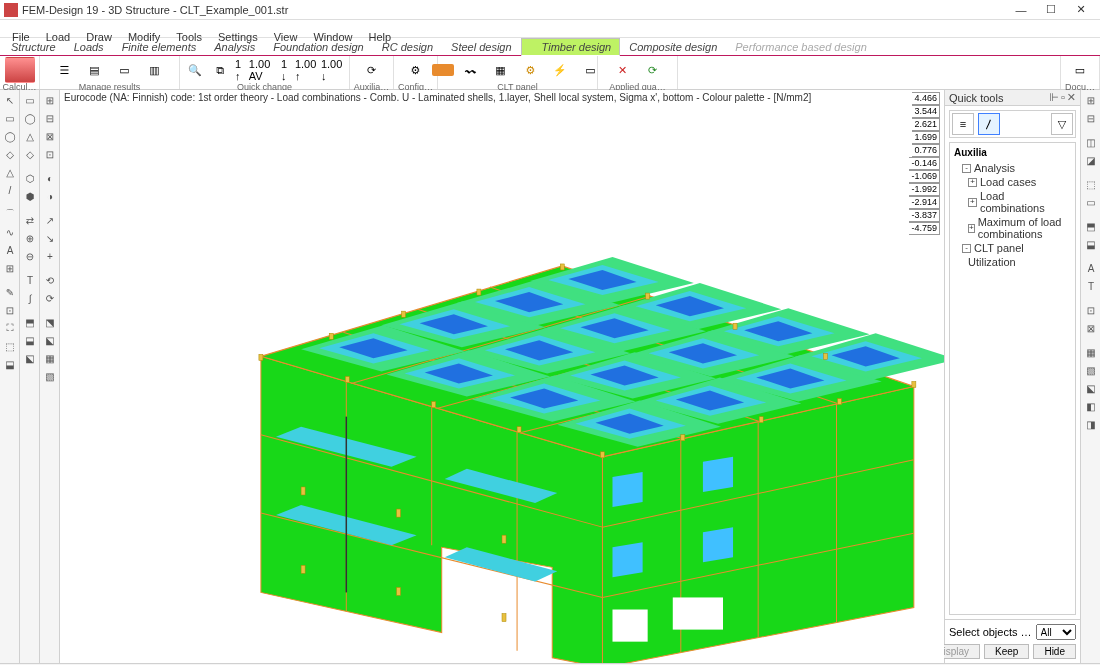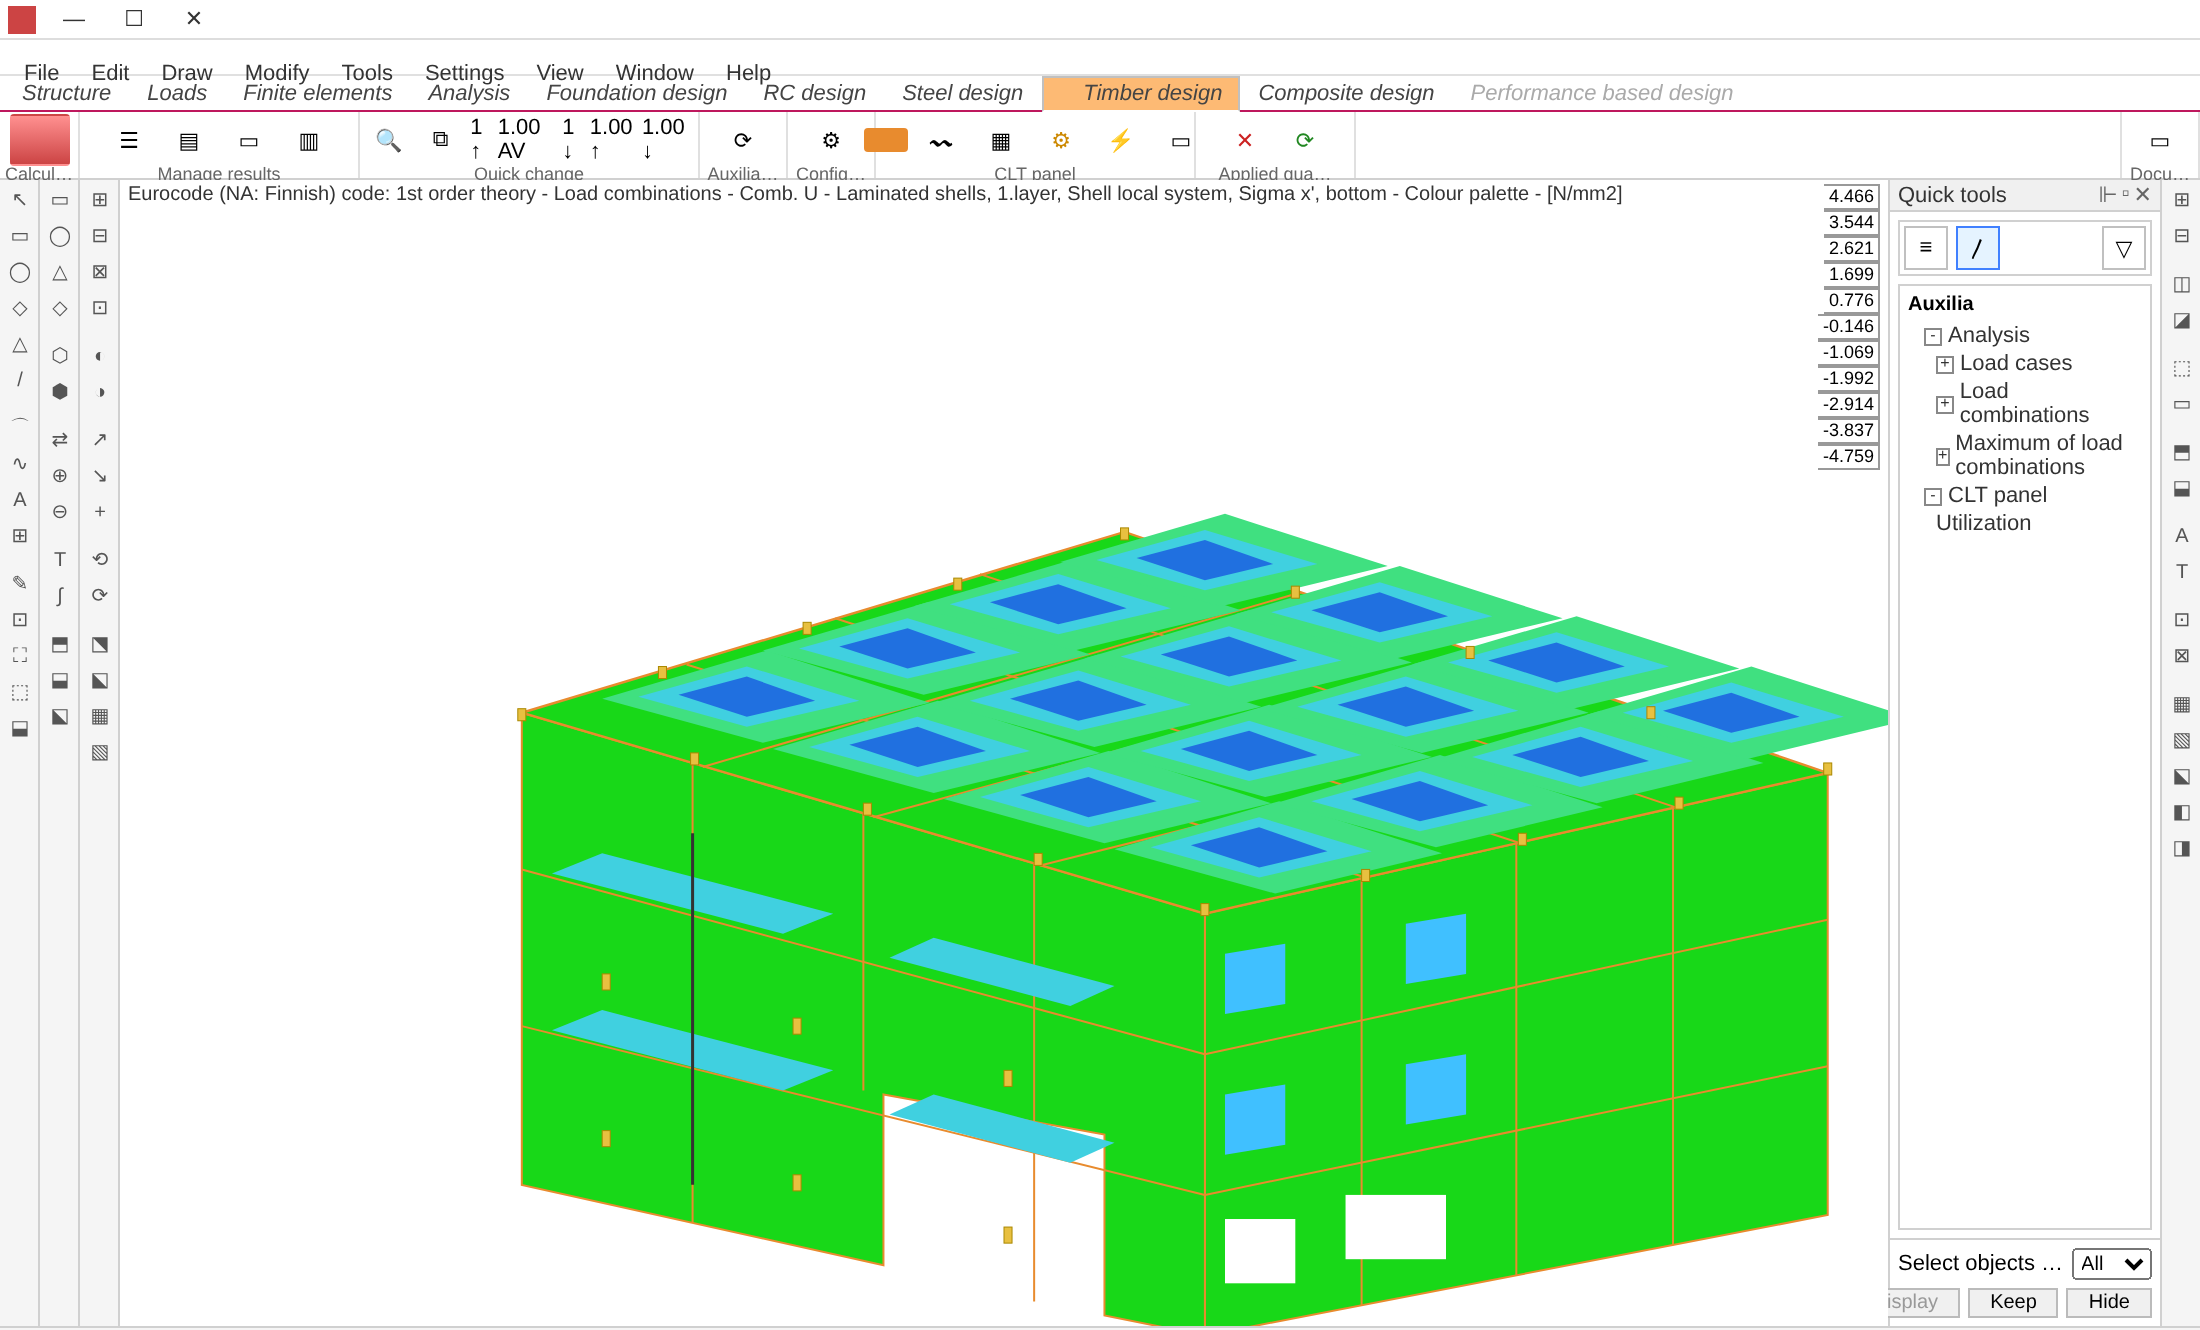--- a/index.html
+++ b/index.html
@@ -12,21 +12,21 @@
   .win-controls { display:flex; gap:0; }
   .win-btn { width:30px; height:18px; display:flex; align-items:center; justify-content:center; font-size:11px; color:#333; }
   
   
   .menubar { height:18px; background:#fff; display:flex; align-items:center; padding:0 4px; gap:0; border-bottom:1px solid #e0e0e0; }
   .menu-item { padding:2px 8px; font-size:11px; color:#333;margin-top:16px; }
   
   
   .ribbon-tabs { height:18px; background:#fff; display:flex; align-items:center; padding:0 2px; border-bottom:1px solid #be185d;font-style:italic; }
   .ribbon-tab { padding:2px 8px; font-size:11px; color:#444; border:1px solid transparent; border-bottom:none; }
-  .ribbon-tab.active { background:#fdba74; border-color:#c0c0c0; border-bottom:1px solid #fff; margin-bottom:-1px;padding-left:20px; }
+  .ribbon-tab.active { background:#bef264; border-color:#c0c0c0; border-bottom:1px solid #fff; margin-bottom:-1px;padding-left:20px; }
   .ribbon-tab.disabled { color:#aaa; }
   
   
   .ribbon { height:34px; background:#fff; display:flex; align-items:stretch; border-bottom:1px solid #d0d0d0; }
   .ribbon-group { display:flex; flex-direction:column; align-items:center; padding:1px 4px; border-right:1px solid #e0e0e0; }
   .ribbon-group-main { flex:1; display:flex; align-items:center; gap:4px; }
   .ribbon-group-label { font-size:9px; color:#666; line-height:9px; height:10px; }
   .ribbon-btn { width:26px; height:26px; display:flex; align-items:center; justify-content:center; border:1px solid transparent; border-radius:2px; }
   .ribbon-right { margin-left:auto; }
   
@@ -73,30 +73,31 @@
   .view-tab.dim { color:#aaa; }
   
   
   .building-svg { position:absolute; top:10px; left:0; width:100%; height:100%; }
 </style>
 </head>
 <body>
 
 <div class="titlebar">
   <div class="app-icon"></div>
+  <div class="title-text">FEM-Design 19 - 3D Structure - CLT_Example_001.str</div>
   <div class="win-controls">
     <div class="win-btn">—</div>
     <div class="win-btn">☐</div>
     <div class="win-btn close">✕</div>
   </div>
 </div>
 
 <div class="menubar" id="menubar">
     <div class="menu-item">File</div>
-    <div class="menu-item">Edit</div>
+    <div class="menu-item">Load</div>
     <div class="menu-item">Draw</div>
     <div class="menu-item">Modify</div>
     <div class="menu-item">Tools</div>
     <div class="menu-item">Settings</div>
     <div class="menu-item">View</div>
     <div class="menu-item">Window</div>
     <div class="menu-item">Help</div>
   </div>
 
 <div class="ribbon-tabs" id="ribbon-tabs">

